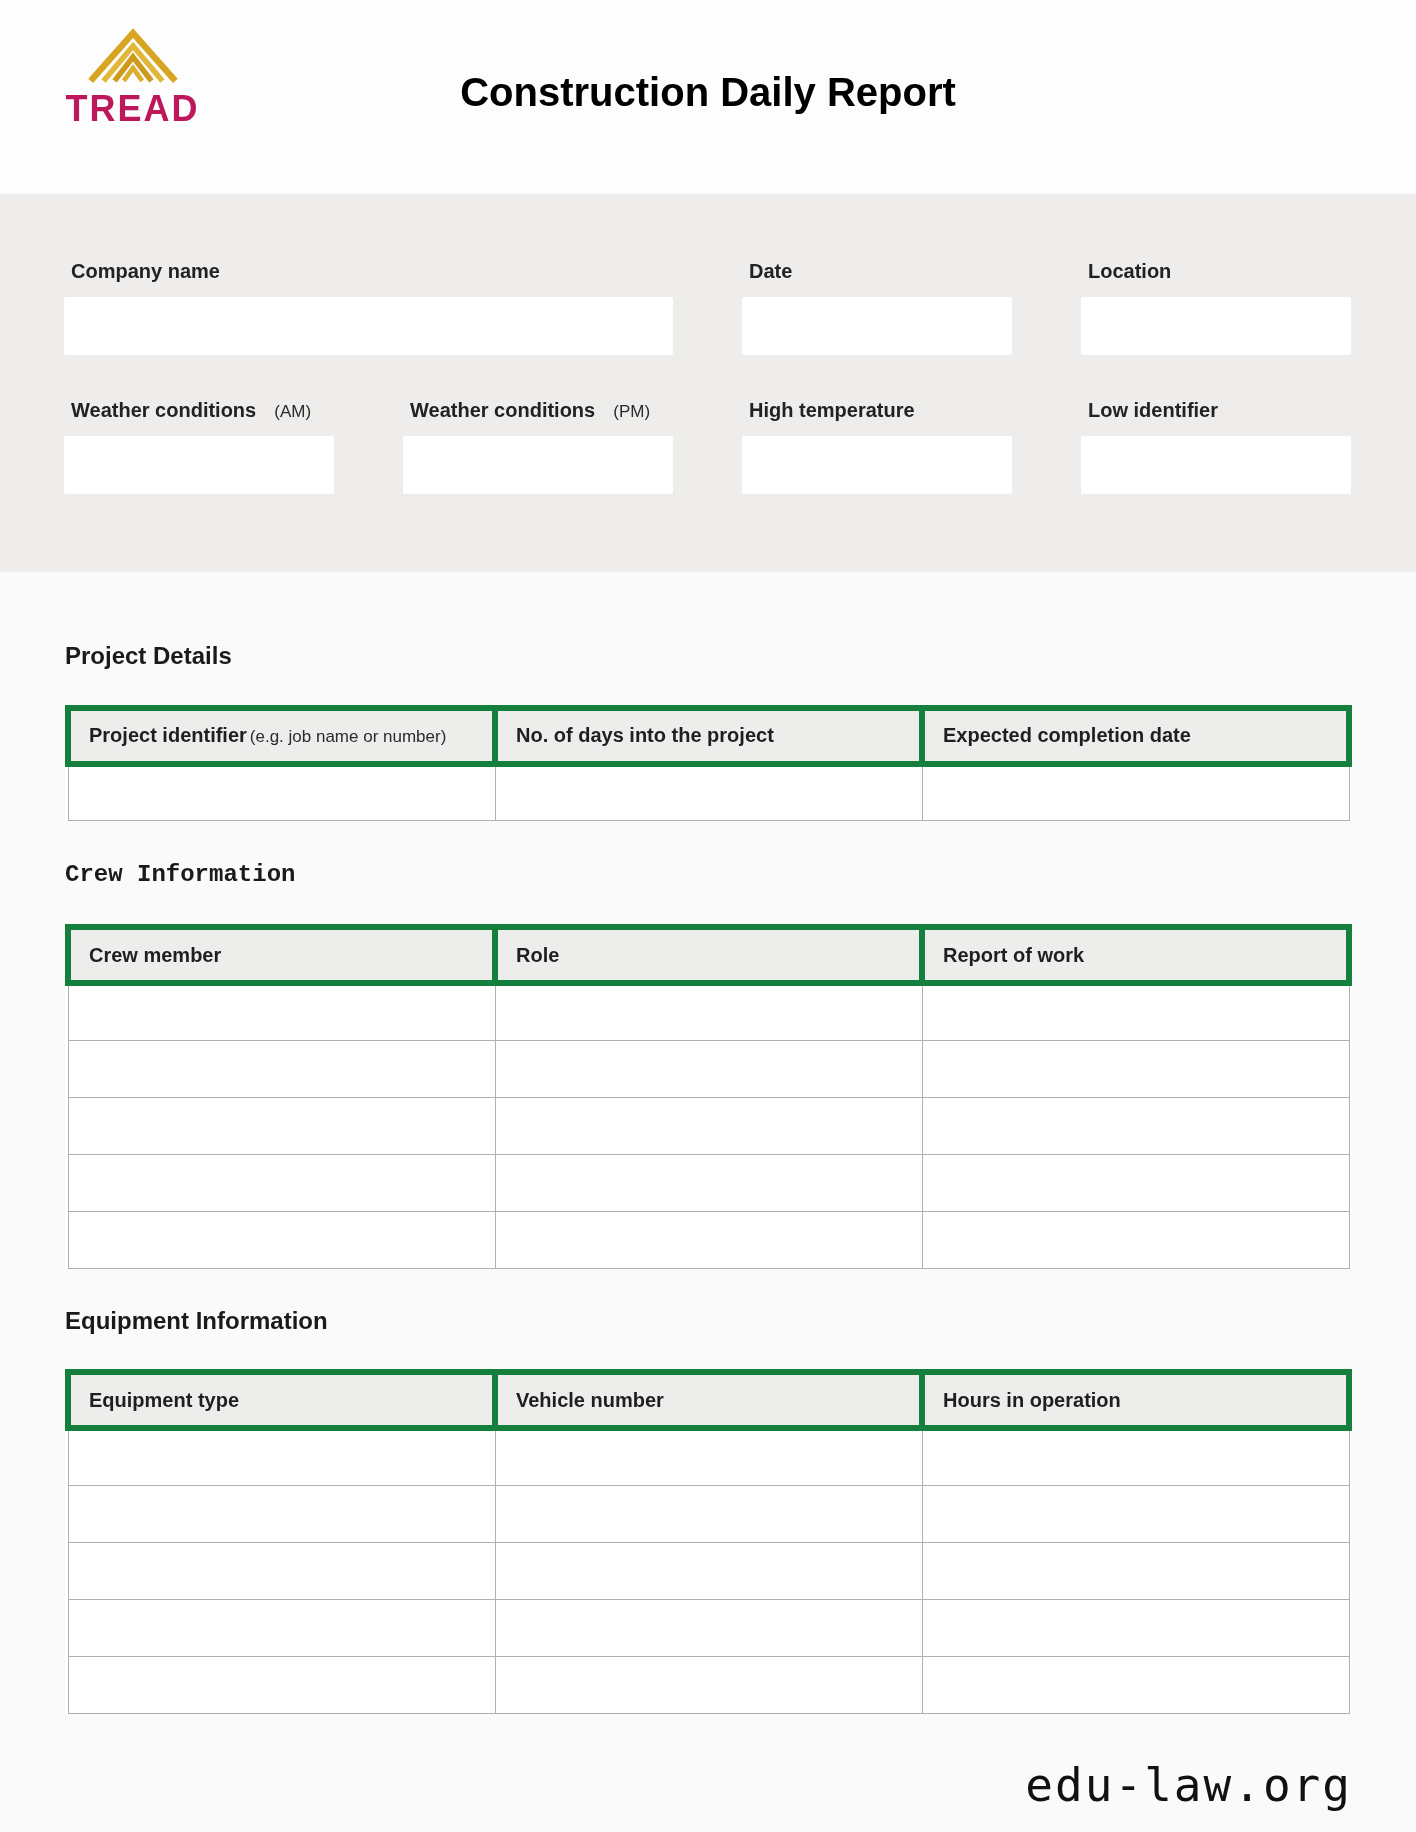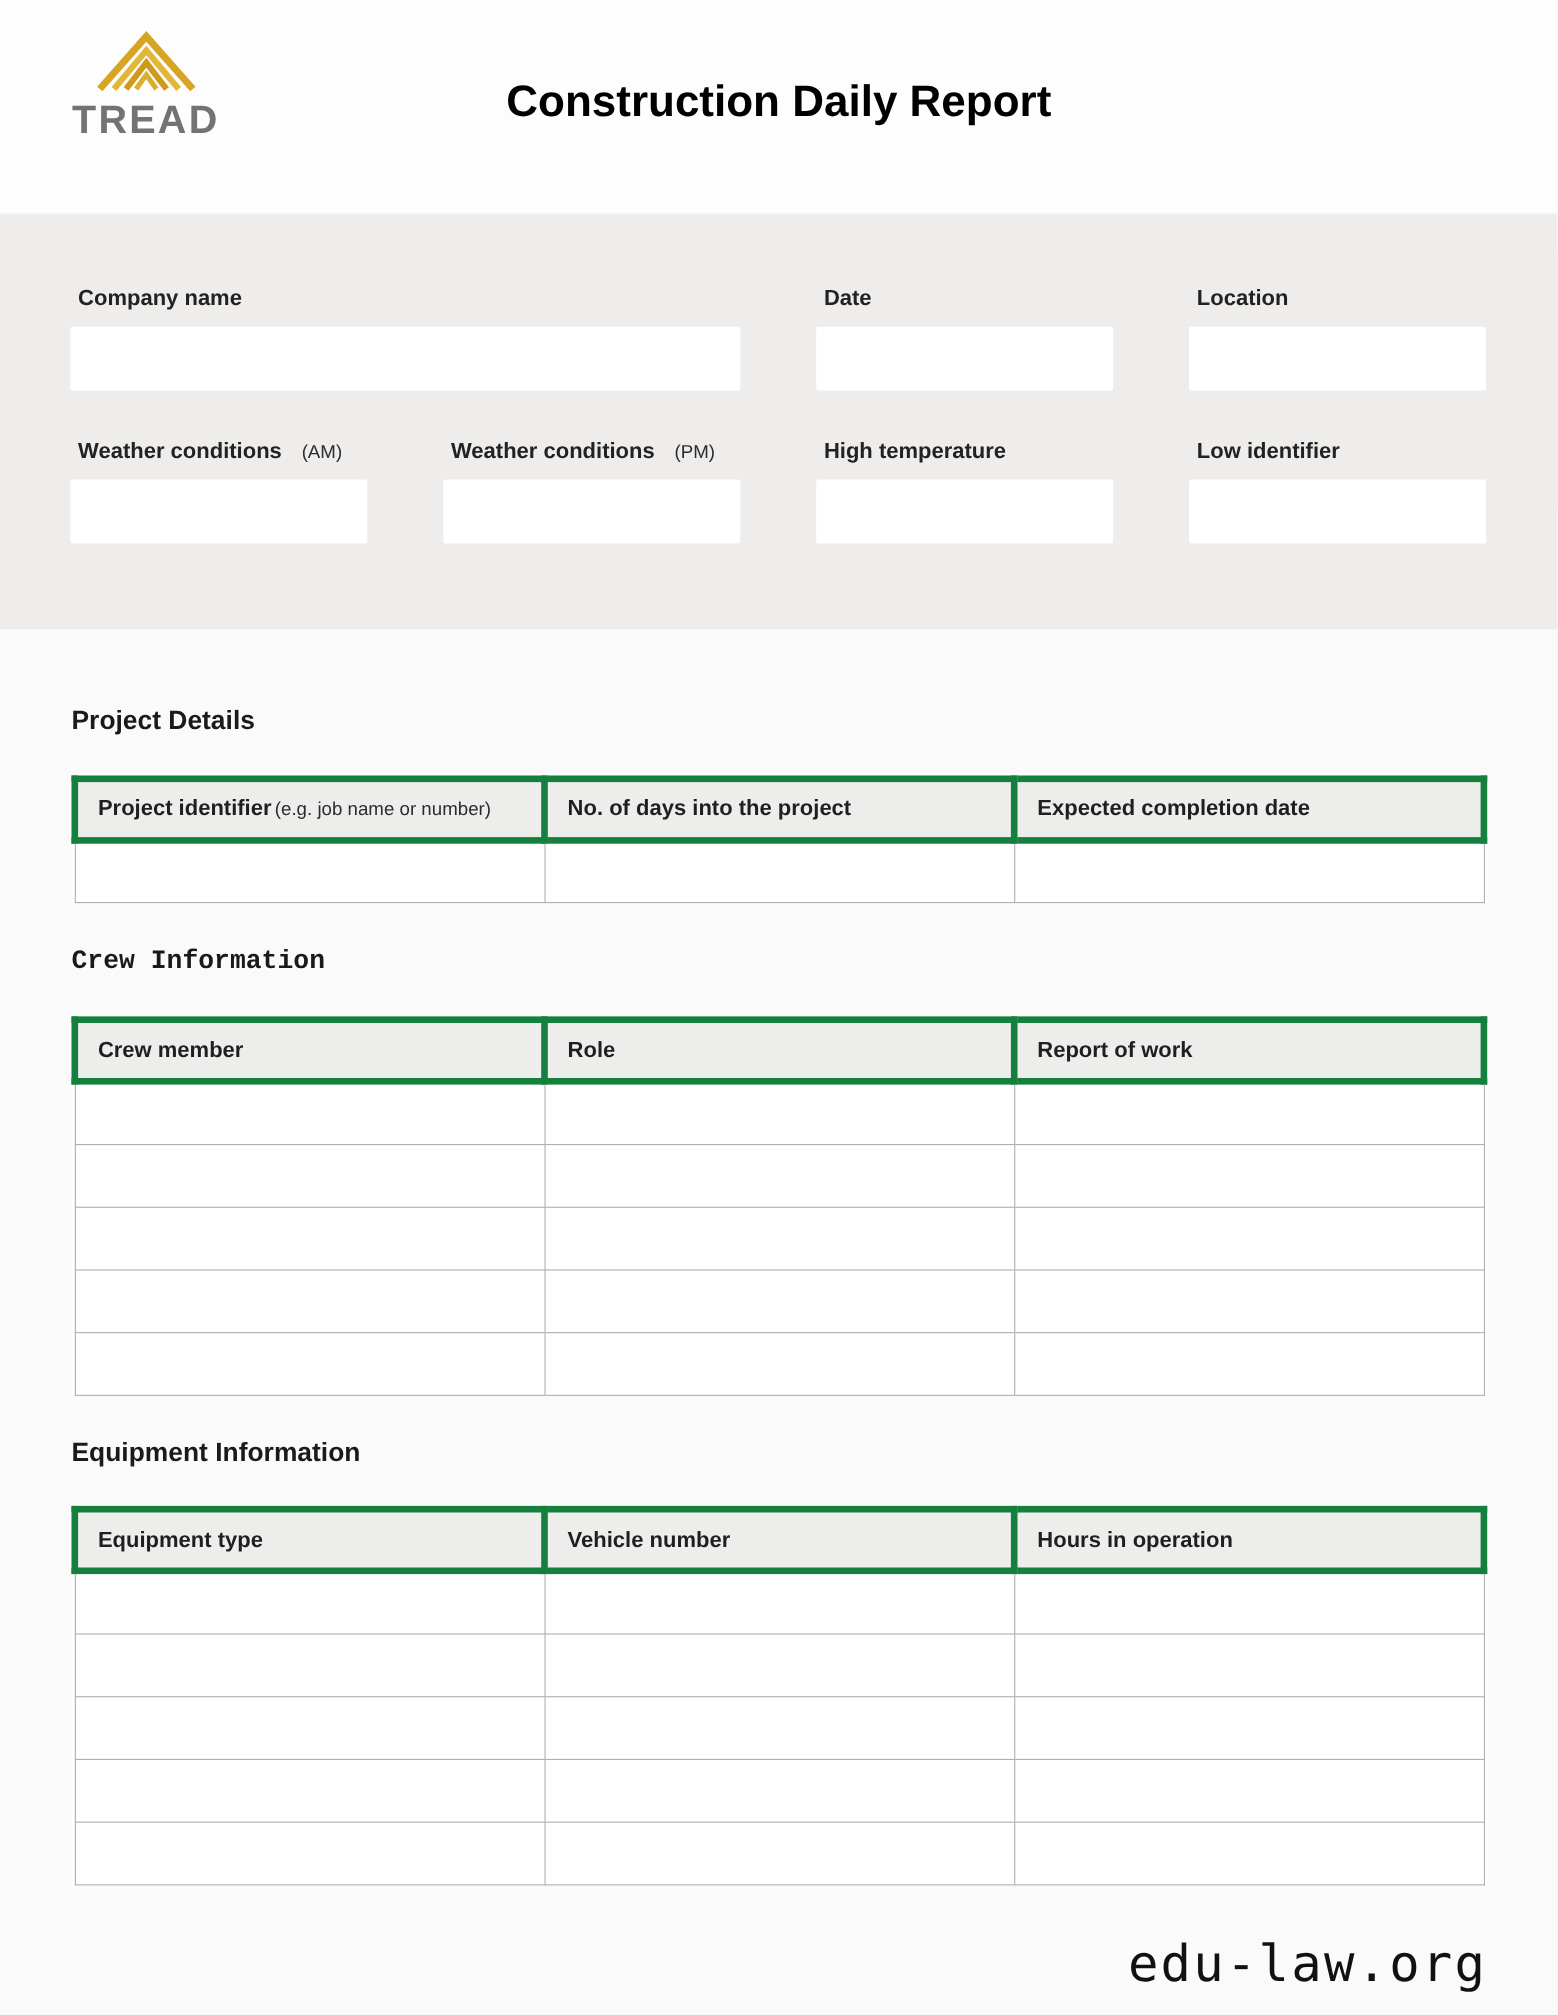--- a/index.html
+++ b/index.html
@@ -3,21 +3,21 @@
 <meta charset="utf-8">
 <style>
   * { box-sizing: border-box; }
   body { margin: 0; background: #fafafa; font-family: "Liberation Sans", sans-serif; color: #1c1c1c; }
   .page { width: 1416px; height: 1832px; position: relative; background: #fafafa; overflow: hidden; }
 
   
   .top-header { height: 194px; background: #fdfdfd; position: relative; }
   .logo { position: absolute; left: 62px; top: 26px; width: 141px; text-align: center; }
   .logo svg { width: 92px; height: 62px; display: block; margin: 0 auto; }
-  .logo-text { font-size: 36px; font-weight: 800; letter-spacing: 2px; color: #737373; margin-top: 0px; }
+  .logo-text { font-size: 36px; font-weight: 800; letter-spacing: 2px; color: #be185d; margin-top: 0px; }
   h1.title { margin: 0; text-align: center; padding-top: 70px; font-size: 40px; font-weight: 700; color: #000000; }
 
   
   .hero { background: #eeedeb; padding: 64px 65px 78px 64px; }
   .hero-grid { display: grid; grid-template-columns: 270px 270px 270px 270px; column-gap: 69px; row-gap: 42px; }
   .field .flabel { font-size: 20px; font-weight: 600; color: #222; padding-left: 7px; margin-bottom: 13px; line-height: 1.3; }
   .flabel .flabel-suffix { font-weight: 400; font-size: 17px; margin-left: 18px; color: #2b2b2b; }
   .input-box { display: block; width: 100%; height: 58px; background: #ffffff; border: none; border-radius: 2px; font-size: 20px; padding: 0 12px; font-family: "Liberation Sans", sans-serif; }
   .f-company { grid-column: 1 / span 2; }
 

